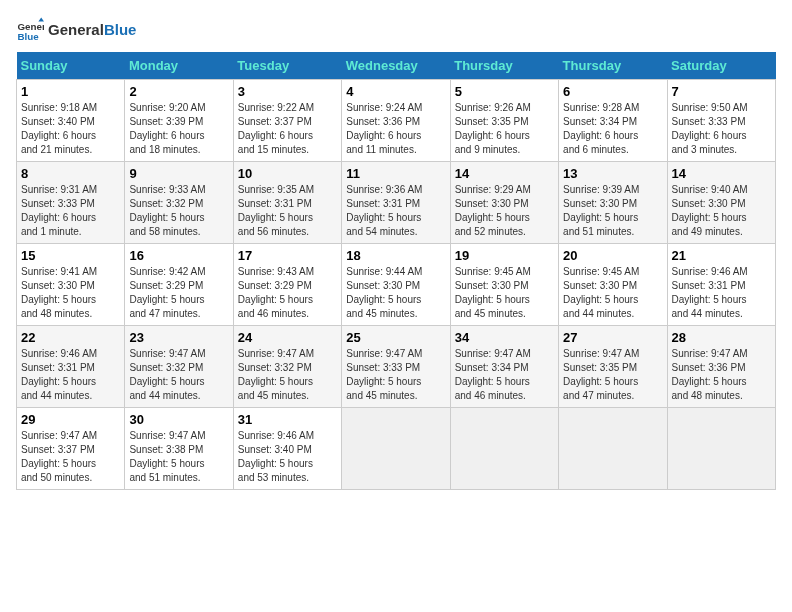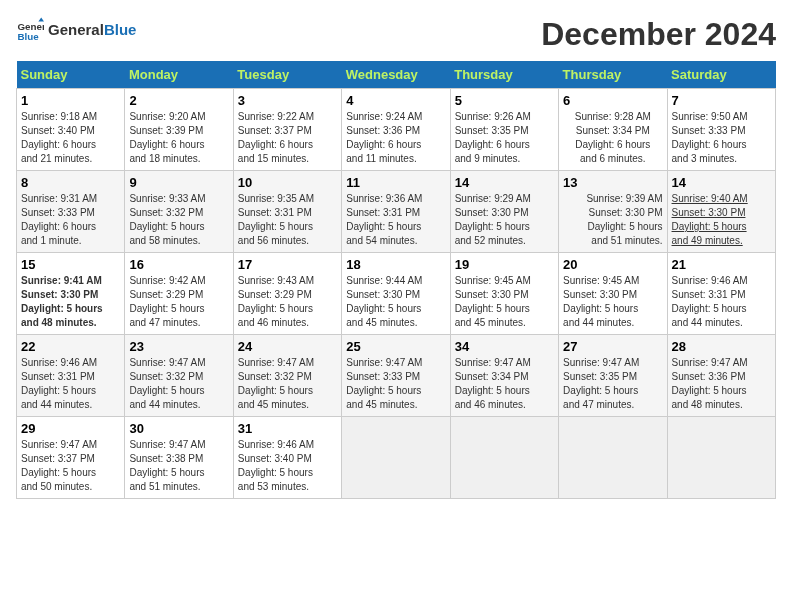--- a/index.html
+++ b/index.html
@@ -37,21 +37,21 @@
       font-size: 16px;
       color: #555;
     }
     table {
       width: 100%;
       border-collapse: collapse;
       font-size: 11px;
     }
     thead tr th {
       background-color: #1a6fb5;
-      color: #bef264;
+      color: #5eead4;
       padding: 6px 4px;
       text-align: left;
       font-size: 13px;
       font-weight: bold;
     }
     tbody tr td {
       border: 1px solid #ccc;
       vertical-align: top;
       padding: 4px;
       width: calc(100% / 7);
@@ -88,21 +88,20 @@
       <text x="2" y="34" font-size="14" font-weight="bold" fill="#1a6fb5">Blue</text>
       <polygon points="32,8 40,8 36,2" fill="#1a6fb5"></polygon>
     </svg>
     <div>
       <div style="font-size:15px; font-weight:bold; color:#333; line-height:1.2;">
         <span style="color:#333">General</span><span style="color:#1a6fb5">Blue</span>
       </div>
     </div>
   </div>
   <div class="title-section">
-    <div class="month-title">December 2024</div>
   </div>
 </div>
 
 <table>
   <thead>
     <tr>
     <th>Sunday</th>
         <th>Monday</th>
         <th>Tuesday</th>
         <th>Wednesday</th>
@@ -143,21 +142,21 @@
         </td>
         <td>
           <span class="day-num">5</span>
           <div class="day-info" style="white-space: pre-line;">Sunrise: 9:26 AM
 Sunset: 3:35 PM
 Daylight: 6 hours
 and 9 minutes.</div>
         </td>
         <td>
           <span class="day-num">6</span>
-          <div class="day-info" style="white-space: pre-line; text-align: center;">Sunrise: 9:28 AM
+          <div class="day-info" style="white-space: pre-line;">Sunrise: 9:28 AM
 Sunset: 3:34 PM
 Daylight: 6 hours
 and 6 minutes.</div>
         </td>
         <td>
           <span class="day-num">7</span>
           <div class="day-info" style="white-space: pre-line;">Sunrise: 9:50 AM
 Sunset: 3:33 PM
 Daylight: 6 hours
 and 3 minutes.</div>
@@ -194,37 +193,37 @@
         </td>
         <td>
           <span class="day-num">14</span>
           <div class="day-info" style="white-space: pre-line;">Sunrise: 9:29 AM
 Sunset: 3:30 PM
 Daylight: 5 hours
 and 52 minutes.</div>
         </td>
         <td>
           <span class="day-num">13</span>
-          <div class="day-info" style="white-space: pre-line; text-align: right;">Sunrise: 9:39 AM
+          <div class="day-info" style="white-space: pre-line;">Sunrise: 9:39 AM
 Sunset: 3:30 PM
 Daylight: 5 hours
 and 51 minutes.</div>
         </td>
         <td>
           <span class="day-num">14</span>
-          <div class="day-info" style="white-space: pre-line; text-decoration: underline;">Sunrise: 9:40 AM
+          <div class="day-info" style="white-space: pre-line;">Sunrise: 9:40 AM
 Sunset: 3:30 PM
 Daylight: 5 hours
 and 49 minutes.</div>
         </td>
       </tr>
       <tr>
         <td>
           <span class="day-num">15</span>
-          <div class="day-info" style="white-space: pre-line; font-weight: bold;">Sunrise: 9:41 AM
+          <div class="day-info" style="white-space: pre-line;">Sunrise: 9:41 AM
 Sunset: 3:30 PM
 Daylight: 5 hours
 and 48 minutes.</div>
         </td>
         <td>
           <span class="day-num">16</span>
           <div class="day-info" style="white-space: pre-line;">Sunrise: 9:42 AM
 Sunset: 3:29 PM
 Daylight: 5 hours
 and 47 minutes.</div>

